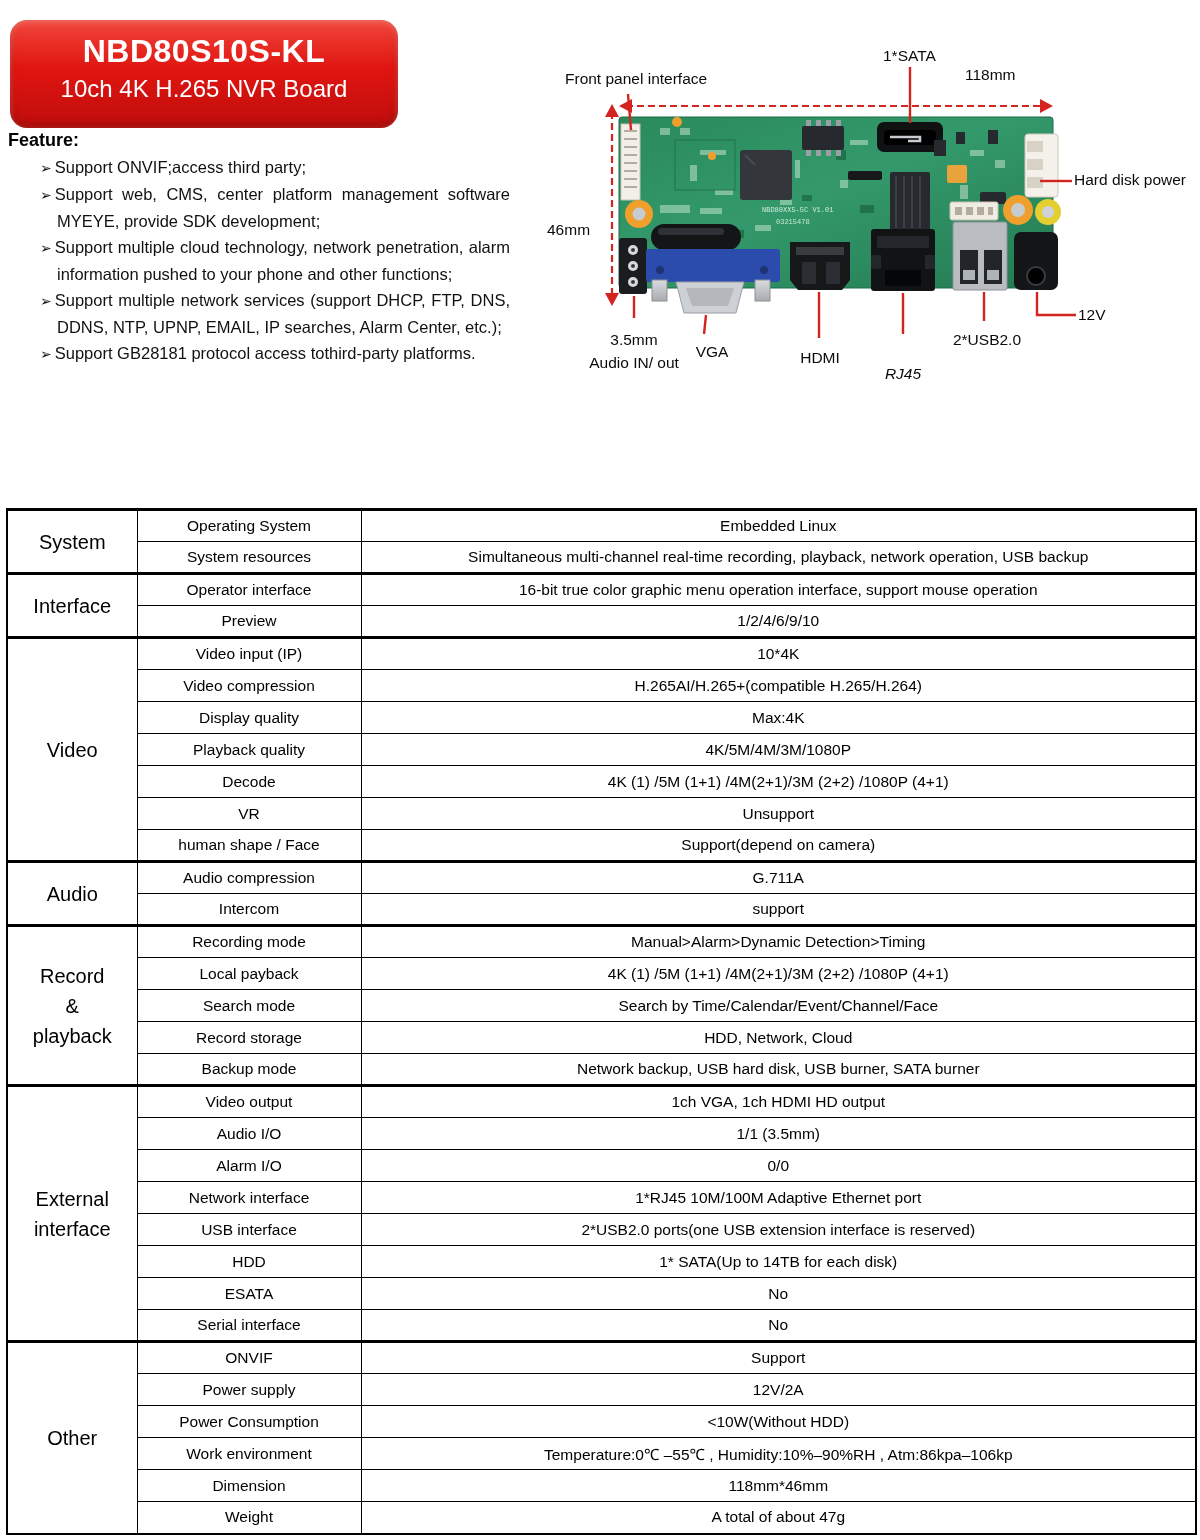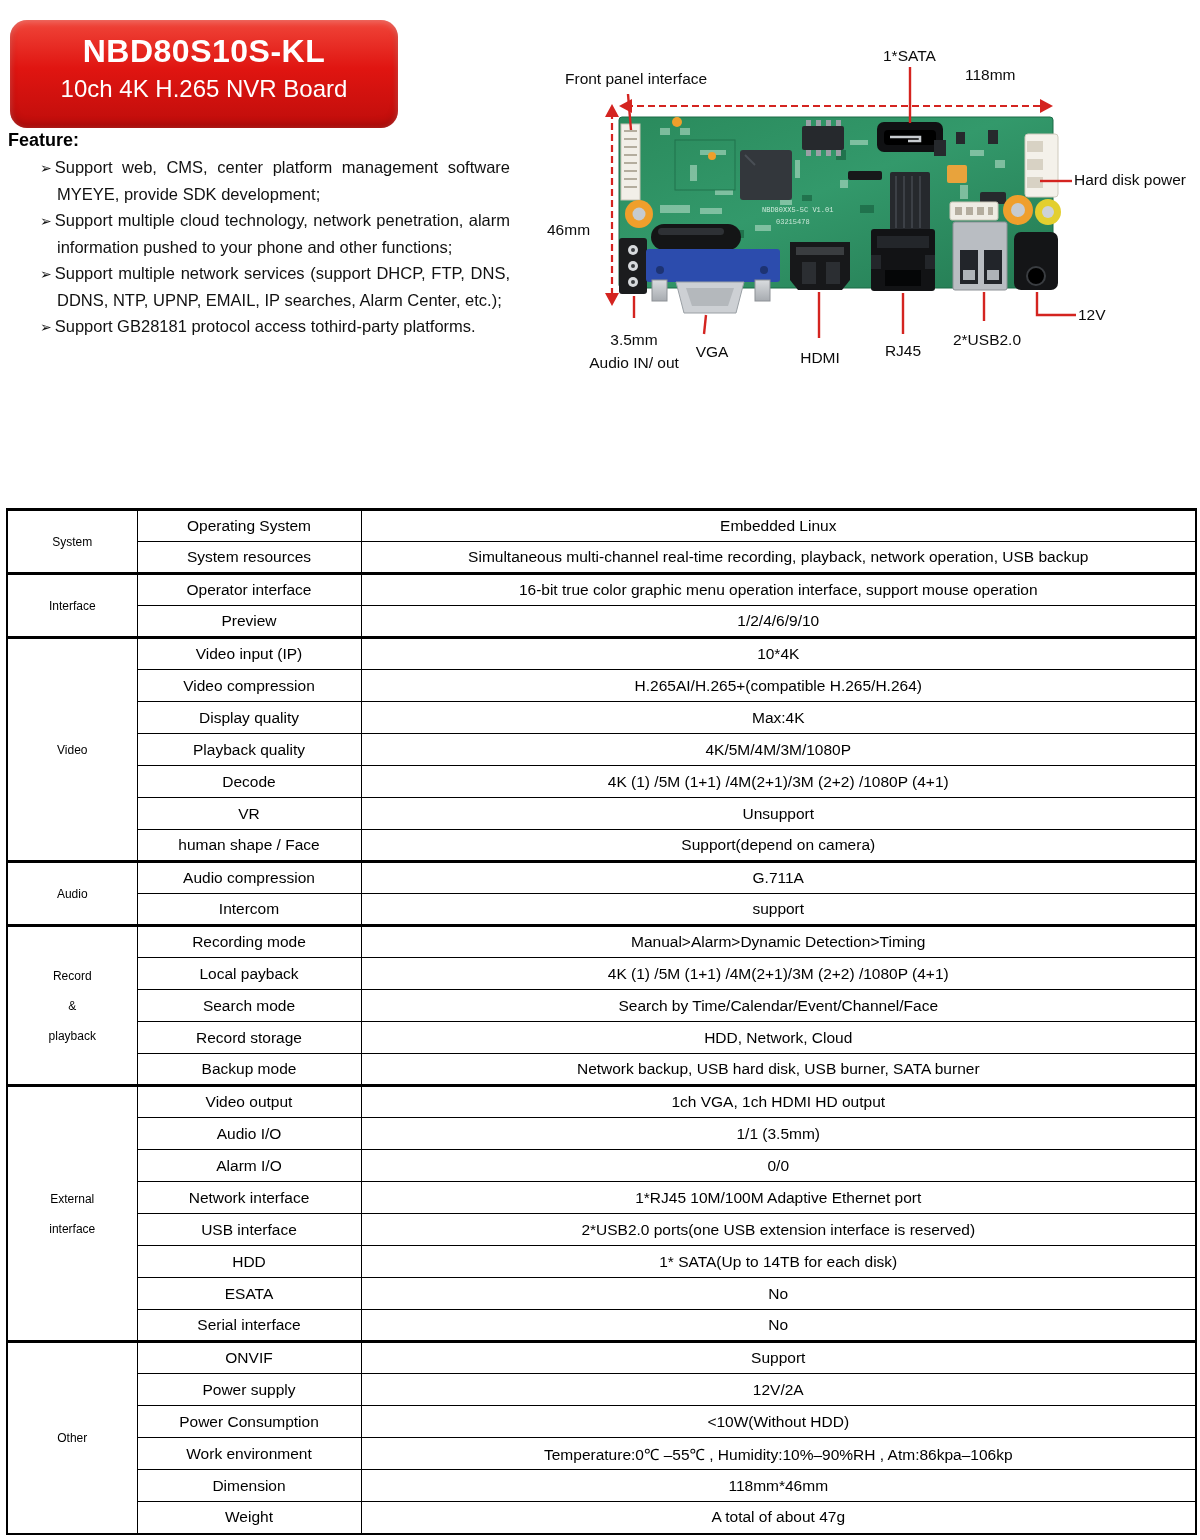--- a/index.html
+++ b/index.html
@@ -37,53 +37,54 @@
   .fig-label{position:absolute;font-size:15.5px;color:#0b0b0b;white-space:nowrap;}
   .fig-label.centered{transform:translateX(-50%);text-align:center;}
   #lbl-front-panel{left:25px;top:70px;}
   #lbl-sata{left:343px;top:47px;}
   #lbl-118{left:425px;top:66px;}
   #lbl-hddpower{left:534px;top:171px;}
   #lbl-46{left:7px;top:221px;}
   #lbl-audio{left:94px;top:328px;line-height:23px;}
   #lbl-vga{left:172px;top:343px;}
   #lbl-hdmi{left:280px;top:349px;}
-  #lbl-rj45{left:363px;top:342px;}
+  #lbl-rj45{left:363px;top:365px;font-style:italic;}
   #lbl-usb{left:447px;top:331px;}
   #lbl-12v{left:538px;top:306px;}
   .callout{stroke:var(--accent);stroke-width:2.4px;fill:none;}
   .dim{stroke:var(--accent);stroke-width:2.2px;stroke-dasharray:7 4;fill:none;}
   .dimhead{fill:var(--accent);}
   
   table.spec{
     position:absolute;left:6px;top:508px;width:1189px;
     border-collapse:collapse;table-layout:fixed;
   }
   table.spec{border:2px solid var(--table-border);}
   table.spec td{
     border:1px solid var(--table-border);
     font-size:15.5px;text-align:center;vertical-align:middle;
     height:32px;padding:1px 6px;color:#000;
   }
   table.spec tr.sec-start td{border-top:3px solid var(--table-border);}
-  table.spec td.group{font-size:12px;white-space:pre-line;line-height:30px;}
+  table.spec td.group{font-size:20px;white-space:pre-line;line-height:30px;}
   table.spec td.label{}
   table.spec td.value{}
 </style>
 </head>
 <body>
 
 <div class="badge">
   <div class="badge-title">NBD80S10S-KL</div>
   <div class="badge-sub">10ch 4K H.265 NVR Board</div>
 </div>
 
 <div class="features">
   <p class="features-heading">Feature:</p>
   <ul class="feature-list" id="feature-list">
+      <li><span class="bullet">➢</span><span>Support ONVIF;access third party;</span></li>
       <li><span class="bullet">➢</span><span>Support web, CMS, center platform management software MYEYE, provide SDK development;</span></li>
       <li><span class="bullet">➢</span><span>Support multiple cloud technology, network penetration, alarm information pushed to your phone and other functions;</span></li>
       <li><span class="bullet">➢</span><span>Support multiple network services (support DHCP, FTP, DNS, DDNS, NTP, UPNP, EMAIL, IP searches, Alarm Center, etc.);</span></li>
       <li><span class="bullet">➢</span><span>Support GB28181 protocol access tothird-party platforms.</span></li>
     </ul>
 </div>
 
 <div class="figure">
   <svg width="660" height="410" viewBox="0 0 660 410">
     <defs>

